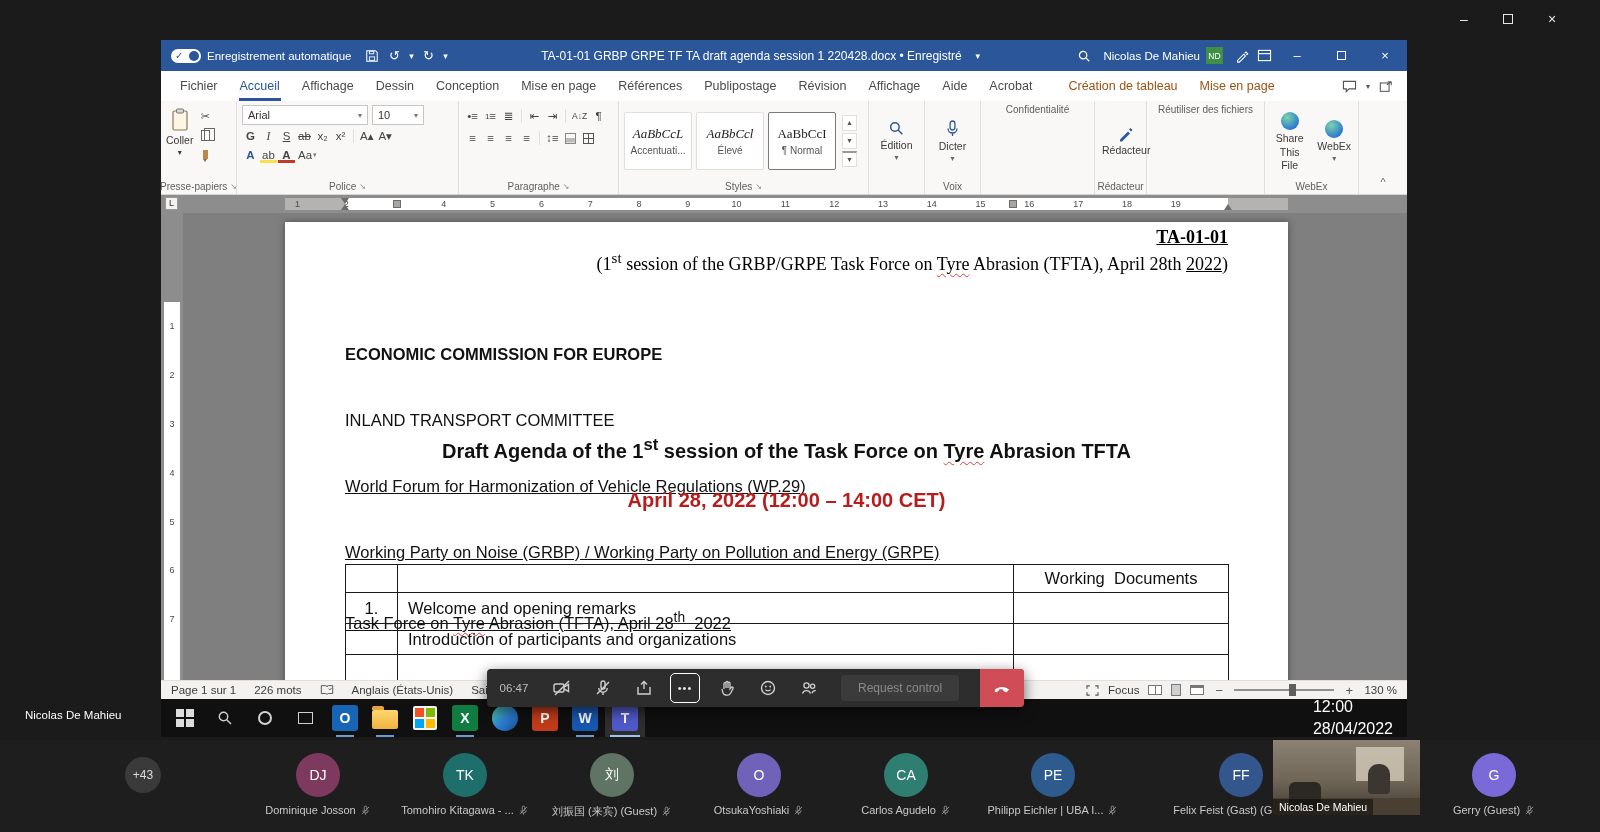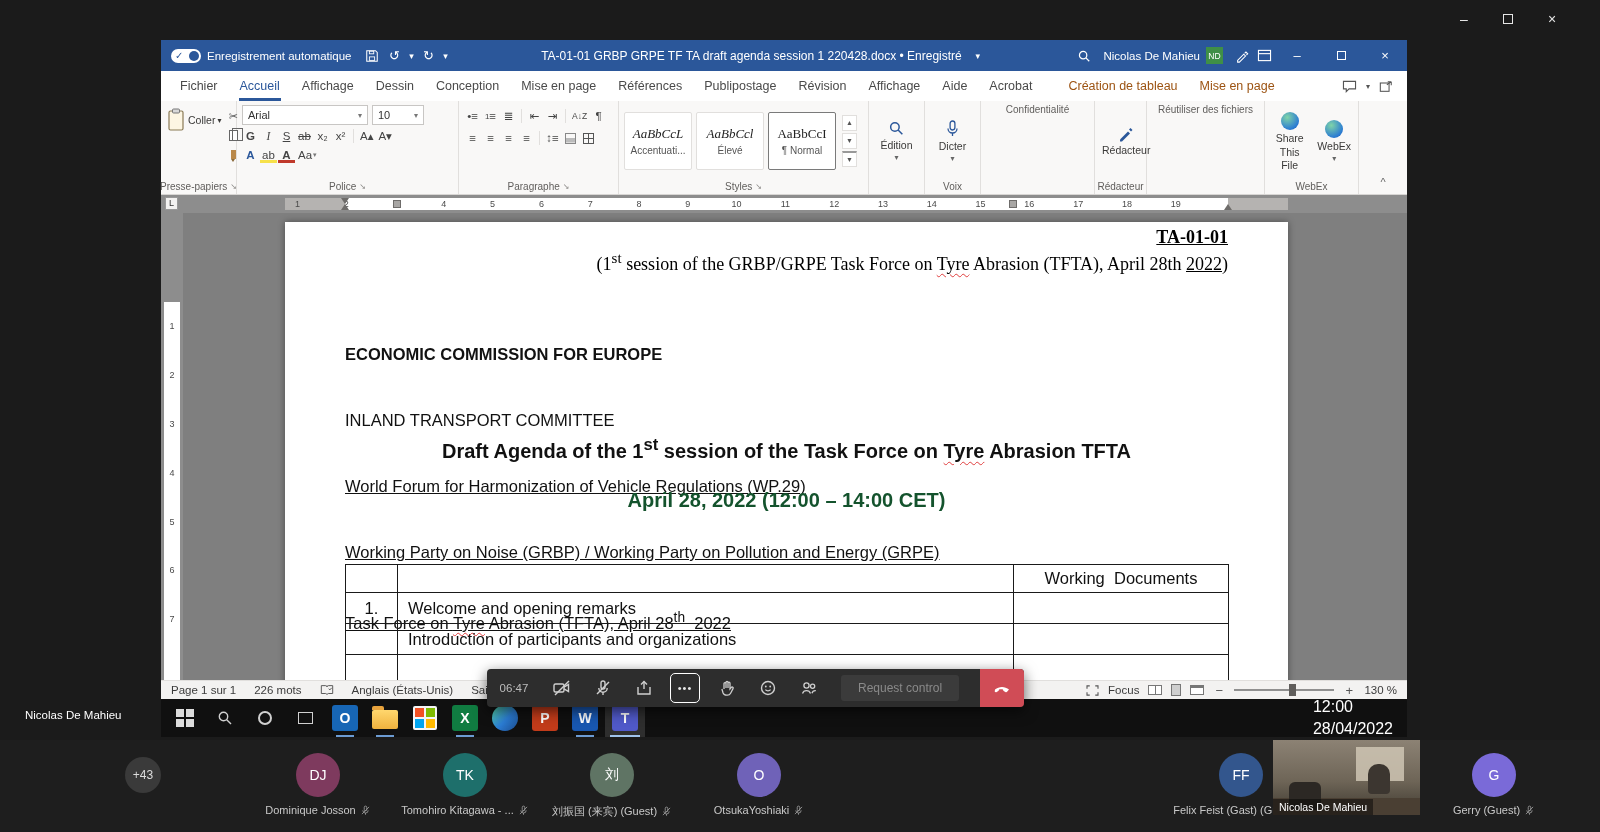--- a/index.html
+++ b/index.html
@@ -44,21 +44,21 @@
 .ribbon{height:94px;background:#f9f8f7;display:flex;border-bottom:1px solid #d8d6d4;flex:none}
 .rg{display:flex;flex-direction:column;border-right:1px solid #e1dfdd;flex:none}
 .rg-body{flex:1;padding:4px 5px 2px 5px;display:flex;align-items:flex-start}
 .rg-label{height:16px;font-size:10px;color:#605e5c;display:flex;align-items:center;justify-content:center;gap:3px;white-space:nowrap}
 .launch{font-size:8px;color:#8a8886}
 .bigbtn{display:flex;flex-direction:column;align-items:center;justify-content:center;gap:2px;font-size:10.5px;color:#3b3a39;text-align:center;line-height:1.15;padding:3px 2px;height:100%;margin:auto}
 .bigbtn .chev{font-size:8px;color:#666}
 .bigbtn.disabled{color:#a19f9d}
 .w-clip{width:76px}.w-font{width:222px}.w-par{width:160px}.w-sty{width:250px}.w-edit{width:56px}.w-voice{width:56px}.w-sens{width:114px}.w-red{width:52px}.w-reuse{width:118px}.w-webex{width:94px}.w-collapse{width:48px;border-right:none}
 .clip-body{display:flex;gap:4px}
-.paste{display:flex;align-items:center;gap:2px;font-size:10.5px;color:#3b3a39;padding-top:3px}
+.paste{display:flex;flex-direction:column;align-items:center;gap:2px;font-size:10.5px;color:#3b3a39;padding-top:3px}
 .clip-mini{display:flex;flex-direction:column;gap:5px;padding-top:4px;align-items:center}
 .mini{width:16px;height:14px;display:flex;align-items:center;justify-content:center;font-size:11px;color:#555}
 .ic-copy{width:9px;height:11px;border:1px solid #666;position:relative;background:#fff}
 .ic-copy::after{content:"";position:absolute;left:2px;top:-3px;width:9px;height:11px;border:1px solid #666;background:transparent}
 .ic-painter{width:5px;height:9px;background:#b9884a;position:relative}
 .ic-painter::after{content:"";position:absolute;left:0;top:9px;border-left:2.5px solid transparent;border-right:2.5px solid transparent;border-top:3px solid #8a6a3a}
 .font-body{display:flex;flex-direction:column;gap:3px;width:100%}
 .selrow{display:flex;gap:4px}
 .sel{height:20px;border:1px solid #c8c6c4;background:#fff;font-size:11px;display:flex;align-items:center;justify-content:space-between;padding:0 5px;color:#333}
 .sel .chev{font-size:8px;color:#777}
@@ -101,21 +101,21 @@
 .vr-n{height:48.8px;display:flex;align-items:center}
 .page{position:absolute;left:124px;top:9px;width:1003px;height:1200px;background:#fff;box-shadow:0 0 7px rgba(0,0,0,.4)}
 .d-ref{position:absolute;right:60px;top:5px;font-family:"Liberation Serif",serif;font-size:18px;font-weight:600;text-decoration:underline}
 .d-sub{position:absolute;right:60px;top:28px;font-family:"Liberation Serif",serif;font-size:18px;white-space:pre}
 .d-sub .u{text-decoration:underline}
 .squig{text-decoration:underline;text-decoration-style:wavy;text-decoration-color:#e03e3e;text-decoration-thickness:1px;text-underline-offset:3px}
 .d-org{position:absolute;left:60px;top:77px;font-size:16.5px;line-height:22px;white-space:pre;color:#111}
 .d-org .b{font-weight:700}
 .d-org .ul{text-decoration:underline}
 .d-title{position:absolute;left:60px;width:883px;top:213px;text-align:center;font-weight:700;font-size:20px;white-space:pre;color:#111}
-.d-dt{position:absolute;left:60px;width:883px;top:267px;text-align:center;font-weight:700;font-size:20px;white-space:pre;color:#14532d}
+.d-dt{position:absolute;left:60px;width:883px;top:267px;text-align:center;font-weight:700;font-size:20px;white-space:pre;color:#b91c1c}
 .d-table{position:absolute;left:60px;top:342px;border-collapse:collapse;font-size:16.5px;color:#111}
 .d-table td{border:1px solid #1a1a1a;vertical-align:middle;white-space:pre}
 .c1{width:52px;text-align:center}
 .c2{width:616px;padding-left:10px}
 .c3{width:215px;text-align:center}
 
 
 .status{height:19px;background:#f3f2f1;border-top:1px solid #e1dfdd;display:flex;align-items:center;font-size:11.5px;color:#3b3b3b;padding:0 10px;gap:18px;flex:none;white-space:nowrap}
 .st-right{margin-left:auto;display:flex;align-items:center;gap:9px}
 .vwic{display:inline-block;border:1px solid #777;background:#fff}
@@ -755,21 +755,45 @@
           <span>OtsukaYoshiaki</span>
           <svg width="11" height="11" viewBox="0 0 14 14">
             <rect x="5.4" y="1.4" width="3.2" height="6" rx="1.6" fill="none" stroke="#9a9a9a" stroke-width="1.1"></rect>
             <path d="M3.6 6.8a3.4 3.4 0 0 0 6.8 0" fill="none" stroke="#9a9a9a" stroke-width="1.1"></path>
             <line x1="7" y1="10.2" x2="7" y2="12.4" stroke="#9a9a9a" stroke-width="1.1"></line>
             <line x1="2.4" y1="11.6" x2="11.6" y2="2.4" stroke="#9a9a9a" stroke-width="1.1"></line>
           </svg>
         </div>
     </div>
 
-
+    <div class="ptile" style="left:836px">
+      <div class="avatar" style="background-color: rgb(47, 126, 114);">CA</div>
+      <div class="pname">
+          <span>Carlos Agudelo</span>
+          <svg width="11" height="11" viewBox="0 0 14 14">
+            <rect x="5.4" y="1.4" width="3.2" height="6" rx="1.6" fill="none" stroke="#9a9a9a" stroke-width="1.1"></rect>
+            <path d="M3.6 6.8a3.4 3.4 0 0 0 6.8 0" fill="none" stroke="#9a9a9a" stroke-width="1.1"></path>
+            <line x1="7" y1="10.2" x2="7" y2="12.4" stroke="#9a9a9a" stroke-width="1.1"></line>
+            <line x1="2.4" y1="11.6" x2="11.6" y2="2.4" stroke="#9a9a9a" stroke-width="1.1"></line>
+          </svg>
+        </div>
+    </div>
+
+    <div class="ptile" style="left:983px">
+      <div class="avatar" style="background-color: rgb(45, 91, 142);">PE</div>
+      <div class="pname">
+          <span>Philipp Eichler | UBA I...</span>
+          <svg width="11" height="11" viewBox="0 0 14 14">
+            <rect x="5.4" y="1.4" width="3.2" height="6" rx="1.6" fill="none" stroke="#9a9a9a" stroke-width="1.1"></rect>
+            <path d="M3.6 6.8a3.4 3.4 0 0 0 6.8 0" fill="none" stroke="#9a9a9a" stroke-width="1.1"></path>
+            <line x1="7" y1="10.2" x2="7" y2="12.4" stroke="#9a9a9a" stroke-width="1.1"></line>
+            <line x1="2.4" y1="11.6" x2="11.6" y2="2.4" stroke="#9a9a9a" stroke-width="1.1"></line>
+          </svg>
+        </div>
+    </div>
 
     <div class="ptile" style="left:1171px">
       <div class="avatar" style="background-color: rgb(51, 86, 141);">FF</div>
       <div class="pname">
           <span>Felix Feist (Gast) (Gue...</span>
           <svg width="11" height="11" viewBox="0 0 14 14">
             <rect x="5.4" y="1.4" width="3.2" height="6" rx="1.6" fill="none" stroke="#9a9a9a" stroke-width="1.1"></rect>
             <path d="M3.6 6.8a3.4 3.4 0 0 0 6.8 0" fill="none" stroke="#9a9a9a" stroke-width="1.1"></path>
             <line x1="7" y1="10.2" x2="7" y2="12.4" stroke="#9a9a9a" stroke-width="1.1"></line>
             <line x1="2.4" y1="11.6" x2="11.6" y2="2.4" stroke="#9a9a9a" stroke-width="1.1"></line>

